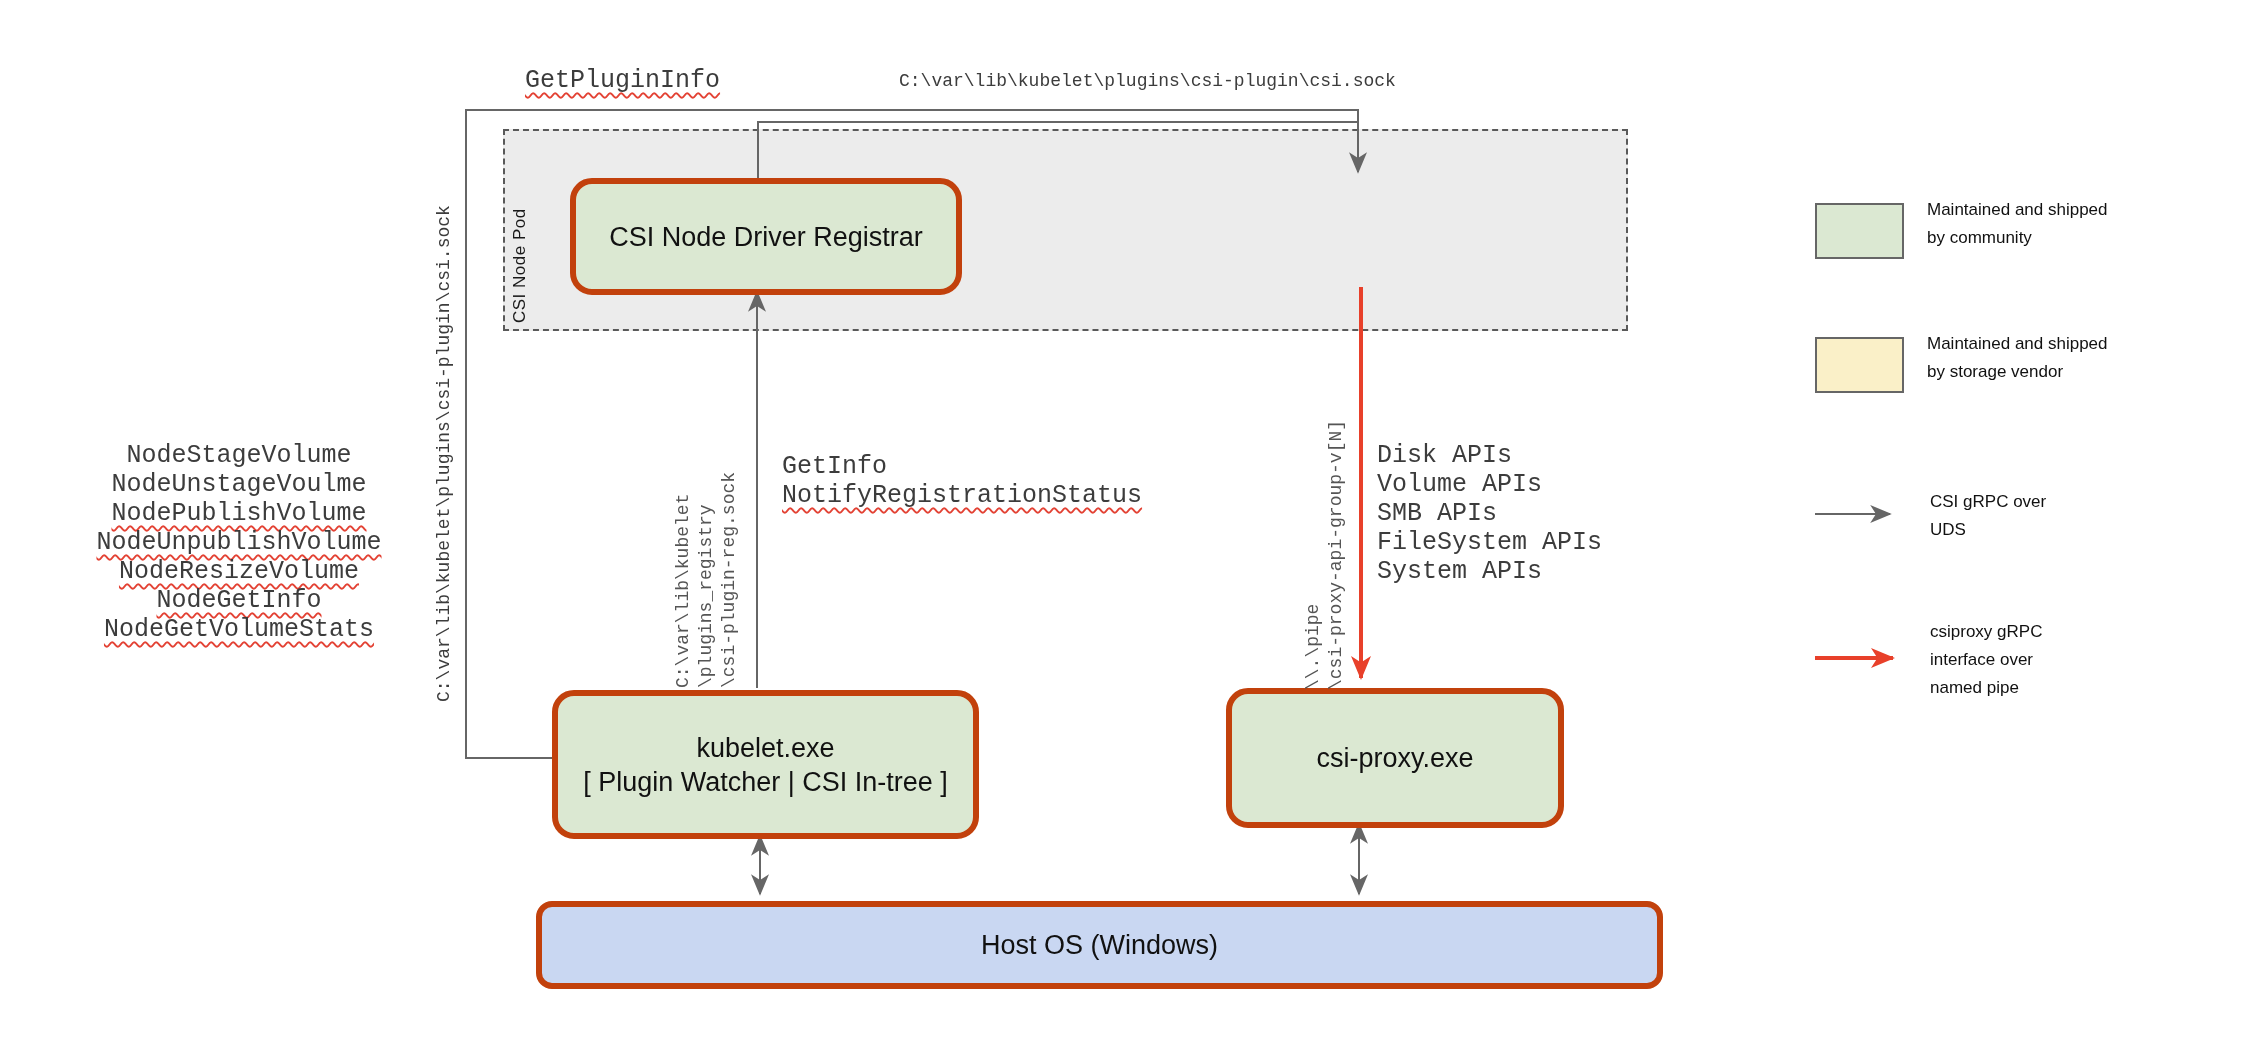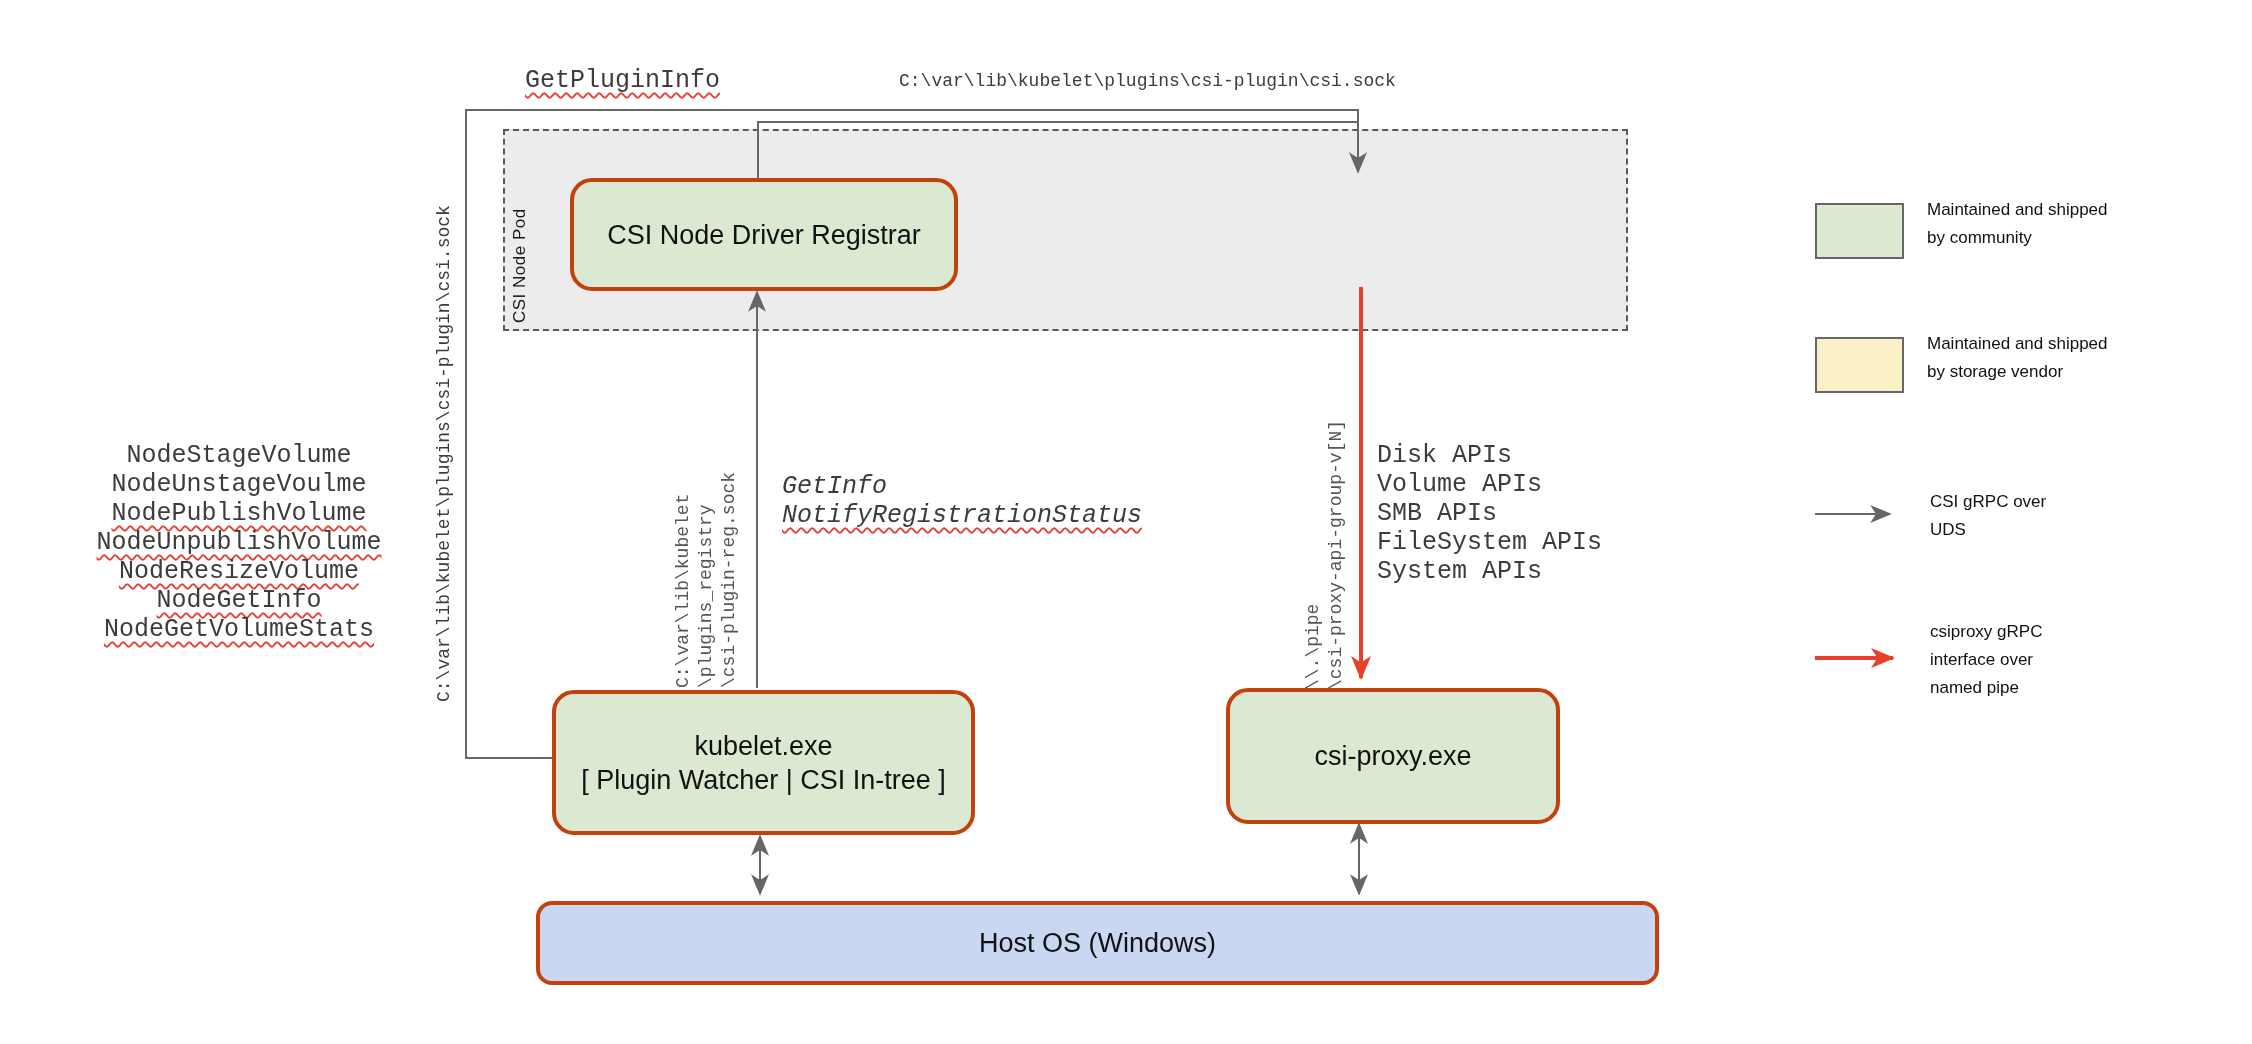--- a/index.html
+++ b/index.html
@@ -7,21 +7,21 @@
   #canvas{position:absolute;inset:0;width:2252px;height:1044px;overflow:hidden;}
 
   .abs{position:absolute;}
   svg.wires{position:absolute;left:0;top:0;width:2252px;height:1044px;z-index:2;}
 
   
   .pod{left:503px;top:129px;width:1121px;height:198px;background:#ececec;
        border:2px dashed #595959;z-index:1;}
 
   
-  .node-box{z-index:3;border:4px solid #c2410c;border-radius:22px;
+  .node-box{z-index:3;border:6px solid #c2410c;border-radius:22px;
             display:flex;align-items:center;justify-content:center;flex-direction:column;
             font-size:27px;color:#111;text-align:center;line-height:34px;}
   .green{background:#dbe8d2;}
   .yellow{background:#faf0c8;}
   .host{background:#c9d7f2;border-radius:16px;}
 
   .registrar{left:570px;top:178px;width:380px;height:105px;}
   .plugin{left:1164px;top:178px;width:397px;height:107px;}
   .kubelet{left:552px;top:690px;width:415px;height:137px;}
   .csiproxy{left:1226px;top:688px;width:326px;height:128px;align-items:center;}
@@ -99,21 +99,21 @@
   <div class="abs mono sz19" style="left:899px;top:70px;">C:\var\lib\kubelet\plugins\csi-plugin\csi.sock</div>
 
   <div class="abs mono sz19 vtext" style="left:433px;top:702px;width:472px;color:#3c3c3c;">C:\var\lib\kubelet\plugins\csi-plugin\csi.sock</div>
 
   <div class="abs mono sz19 vtext" style="left:672px;top:688px;width:220px;"><div>C:\var\lib\kubelet</div><div>\plugins_registry</div><div>\csi-plugin-reg.sock</div></div>
 
   <div class="abs mono sz19 vtext" style="left:1302px;top:690px;width:272px;"><div>\\.\pipe</div><div>\csi-proxy-api-group-v[N]</div></div>
 
   <div class="abs mono sz25 right" style="left:80px;top:441px;width:318px;"><div>NodeStageVolume</div><div>NodeUnstageVoulme</div><div class="squiggle">NodePublishVolume</div><div class="squiggle">NodeUnpublishVolume</div><div class="squiggle">NodeResizeVolume</div><div class="squiggle">NodeGetInfo</div><div class="squiggle">NodeGetVolumeStats</div></div>
 
-  <div class="abs mono sz25" style="left:782px;top:472px;font-style:italic;"><div>GetInfo</div><div class="squiggle">NotifyRegistrationStatus</div></div>
+  <div class="abs mono sz25" style="left:782px;top:452px;"><div>GetInfo</div><div class="squiggle">NotifyRegistrationStatus</div></div>
 
   <div class="abs mono sz25" style="left:1377px;top:441px;"><div>Disk APIs</div><div>Volume APIs</div><div>SMB APIs</div><div>FileSystem APIs</div><div>System APIs</div></div>
 
   <div class="abs legend-swatch green" style="left:1815px;top:203px;"></div>
   <div class="abs legend-text" style="left:1927px;top:196px;">
       <div>Maintained and shipped</div>
       <div>by community</div>
     </div>
 
   <div class="abs legend-swatch yellow" style="left:1815px;top:337px;"></div>

